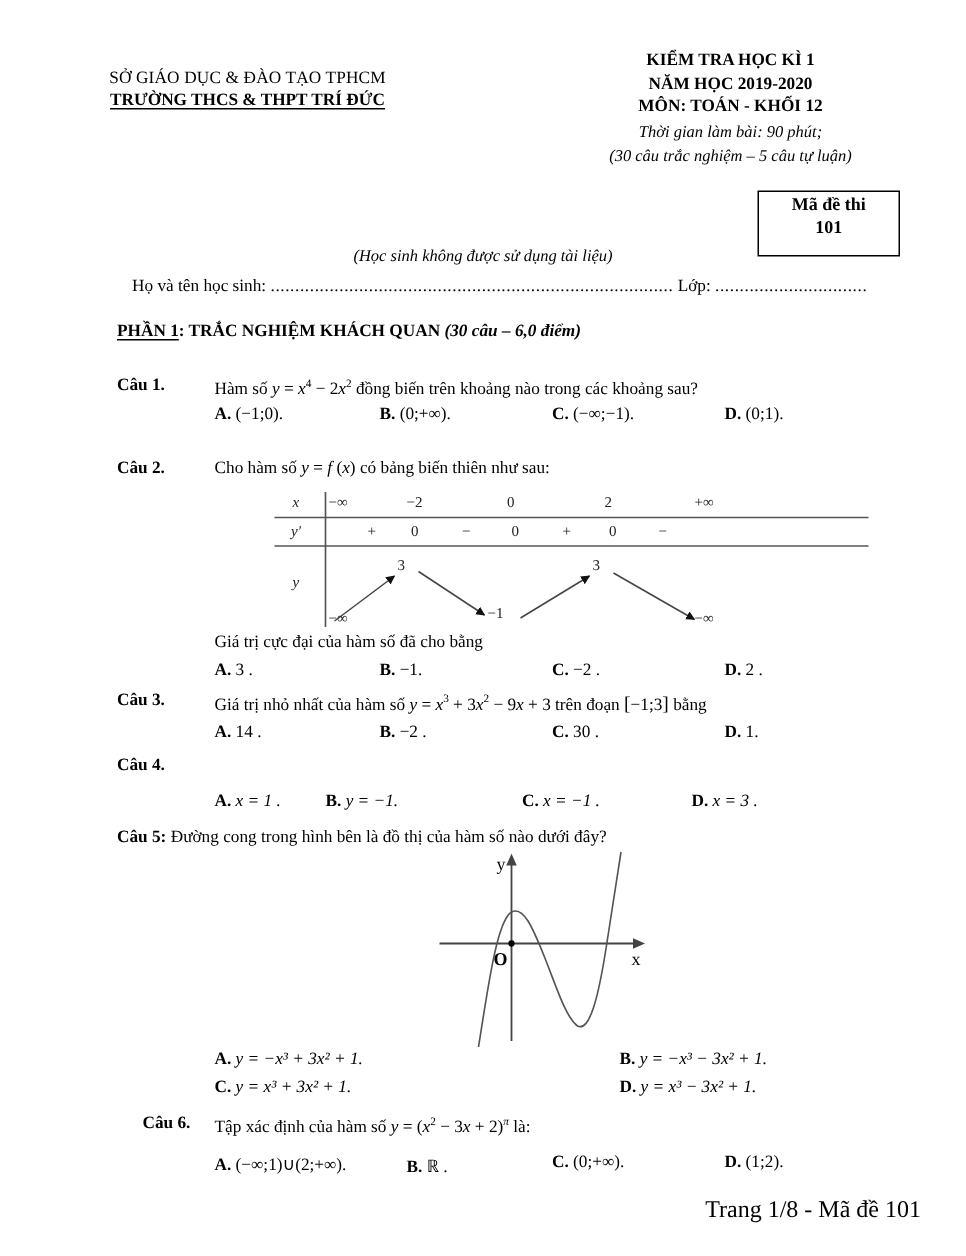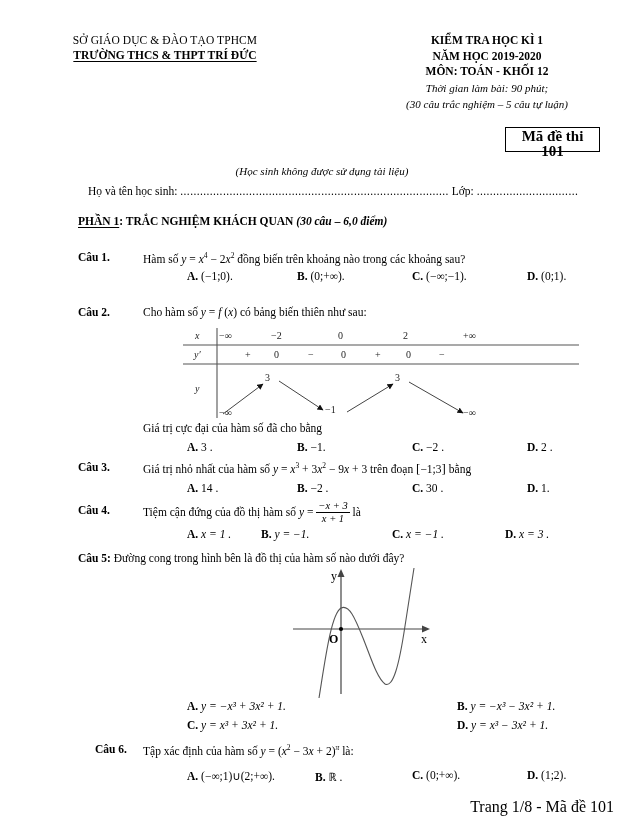--- a/index.html
+++ b/index.html
@@ -8,49 +8,49 @@
     background:#ffffff;
     font-family:"Liberation Serif", serif;
     color:#000;
     position:relative;
     overflow:hidden;
   }
   .page { position:absolute; inset:0; }
 
   
   .header { position:absolute; left:0; top:33px; width:644px; display:flex; }
-  .hdr-left { width:330px; text-align:center; font-size:11.5px; line-height:15px; }
+  .hdr-left { width:330px; text-align:center; font-size:11.5px; line-height:15px;margin-top:12px; }
   .hdr-left .l1 { letter-spacing:.1px; }
   .hdr-left .l2 { font-weight:bold; text-decoration:underline; text-underline-offset:2px; }
   .hdr-right { width:314px; text-align:center; font-size:11.5px; line-height:15.5px; }
   .hdr-right .b { font-weight:bold; }
   .hdr-right .it { font-style:italic; font-size:11px; line-height:16px; }
 
   .code-box {
-    position:absolute; left:505px; top:127px; width:95px; height:25px;
+    position:absolute; left:505px; top:127px; width:95px; height:44px;
     border:1.6px solid #000; text-align:center; font-weight:bold;
-    font-size:15px; line-height:15px; padding-top:1px; box-sizing:border-box;
+    font-size:12px; line-height:15px; padding-top:1px; box-sizing:border-box;
   }
 
   .note-line { position:absolute; left:0; top:165px; width:644px; text-align:center;
                font-style:italic; font-size:11px; }
 
   .name-line { position:absolute; left:88px; top:185px; width:520px; font-size:11.5px;
                white-space:nowrap; overflow:hidden; }
   .dots { letter-spacing:.4px; }
 
   .part1 { position:absolute; left:78px; top:215px; font-size:11.5px; font-weight:bold; }
   .part1 .u { text-decoration:underline; text-underline-offset:2px; }
   .part1 .it { font-style:italic; }
   .qlabel { position:absolute; left:78px; font-weight:bold; font-size:11.5px; }
   .qtext  { position:absolute; left:143px; font-size:11.5px; }
   .qtext-inline { position:absolute; left:78px; font-size:11.5px; }
 
   .opts { position:absolute; left:143px; width:470px; font-size:11.5px; }
-  .opt { position:absolute;margin-left:44px; }
+  .opt { position:absolute; }
   .opt b { font-weight:bold; }
 
   
   .m { font-style:italic; font-family:"Liberation Serif", serif; }
   sup { font-size:7.5px; vertical-align:super; font-style:normal; }
   .up { font-style:normal; }
   .frac { display:inline-block; vertical-align:middle; text-align:center;
           font-size:10.5px; line-height:12px; position:relative; top:-1px; }
   .frac .num { display:block; border-bottom:1px solid #000; padding:0 2px; }
   .frac .den { display:block; padding:0 2px; }
@@ -175,28 +175,20 @@
     <span>Giá trị nhỏ nhất của hàm số </span><span class="m">y</span> <span class="up">=</span> <span class="m">x</span><sup>3</sup> <span class="up">+</span> 3<span class="m">x</span><sup>2</sup> <span class="up">−</span> 9<span class="m">x</span> <span class="up">+</span> 3 trên đoạn <span class="brk">[</span>−1;3<span class="brk">]</span> bằng
   </div>
   <div class="opts" style="top:482px;">
     <span class="opt" style="left:0px;"><b>A.</b> <span>14 .</span></span>
     <span class="opt" style="left:110px;"><b>B.</b> <span>−2 .</span></span>
     <span class="opt" style="left:225px;"><b>C.</b> <span>30 .</span></span>
     <span class="opt" style="left:340px;"><b>D.</b> <span>1.</span></span>
   </div>
 
   <div class="qlabel" style="top:504px;">Câu 4.</div>
-  <div class="qtext" style="top:501px;">
-    <span>Tiệm cận đứng của đồ thị hàm số </span><span class="m">y</span> <span class="up">=</span>
-    <span class="frac">
-      <span class="num m">−x + 3</span>
-      <span class="den m">x + 1</span>
-    </span>
-    <span>là</span>
-  </div>
   <div class="opts" style="top:528px;">
     <span class="opt" style="left:0px;"><b>A.</b> <span class="m">x = 1 .</span></span>
     <span class="opt" style="left:74px;"><b>B.</b> <span class="m">y = −1.</span></span>
     <span class="opt" style="left:205px;text-align:right;"><b>C.</b> <span class="m">x = −1 .</span></span>
     <span class="opt" style="left:318px;"><b>D.</b> <span class="m">x = 3 .</span></span>
   </div>
 
   <div class="qtext-inline" style="top:552px;">
     <b>Câu 5:</b> <span>Đường cong trong hình bên là đồ thị của hàm số nào dưới đây?</span>
   </div>

